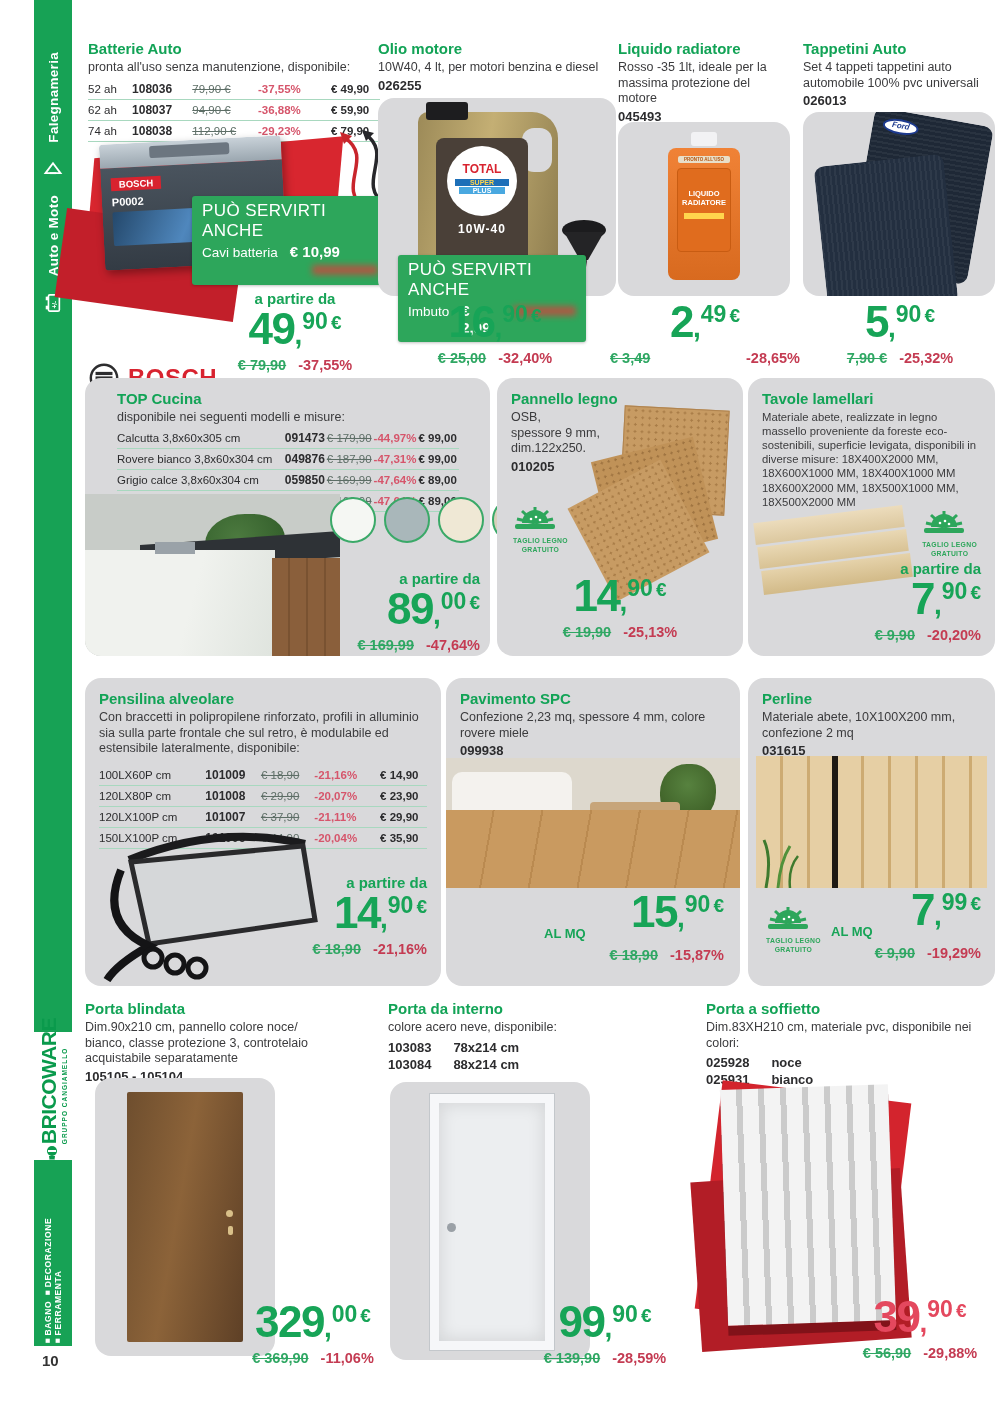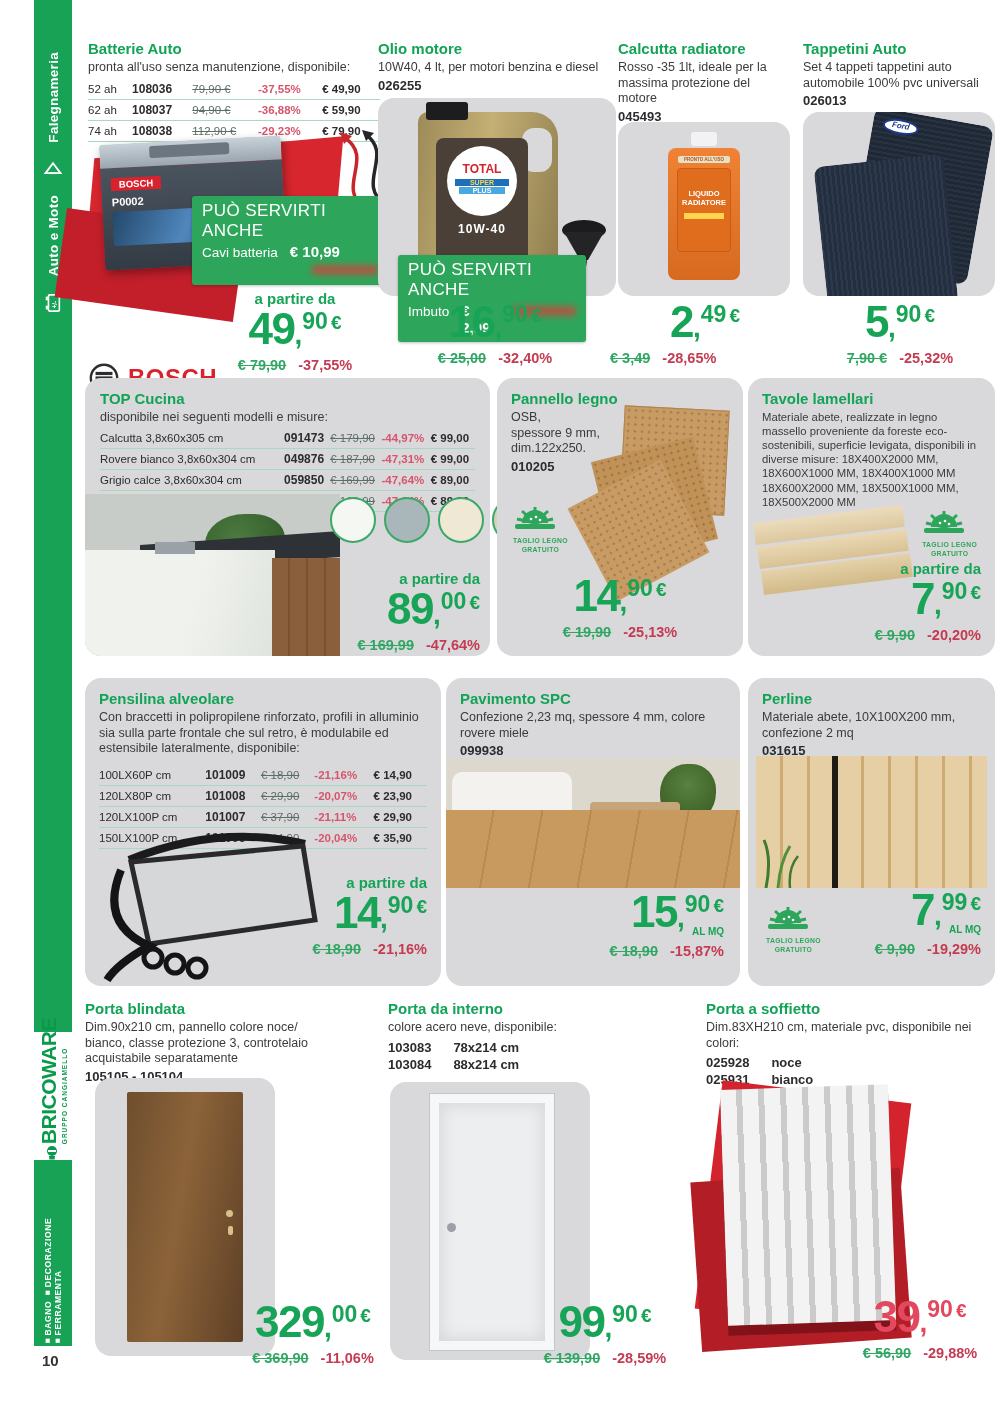--- a/index.html
+++ b/index.html
@@ -14,30 +14,30 @@
   .ttl{font-size:15px;font-weight:700;color:var(--green);margin-bottom:3px}
   .txt{font-size:12.5px;color:var(--body);line-height:1.25}
   .code{font-size:13px;font-weight:700;color:var(--ink);margin-top:2px}
   .card{background:var(--card);border-radius:16px}
   
   table.pt{border-collapse:collapse;font-size:11.5px;color:var(--ink);white-space:nowrap}
   table.pt td{border-bottom:1px solid var(--line);padding:3px 2px 3px 0}
   td.c{font-weight:700;font-size:12px}
   td.o{color:#5d6e66;text-decoration:line-through}
   td.p{color:var(--pink);font-weight:700}
-  td.n{font-weight:600;text-align:left}
+  td.n{font-weight:600;text-align:center}
   
   .from{font-size:15px;font-weight:700;color:var(--pgreen)}
   .pr{color:var(--pgreen);font-weight:800;line-height:1;white-space:nowrap}
   .pr .i{font-size:44px;letter-spacing:-1.5px}
   .pr .cm{font-size:28px}
   .pr .d{font-size:23px;position:relative;top:-15px}
   .pr .e{font-size:19px;position:relative;top:-15px;margin-left:3px}
   .pr.red{color:var(--pricered)}
-  .unit{font-size:10px;font-weight:700;color:var(--pgreen);text-align:right;margin-top:-8px}
+  .unit{font-size:13px;font-weight:700;color:var(--pgreen);text-align:left;margin-top:-8px}
   .op{display:flex;gap:12px;font-size:14.5px;font-weight:700;margin-top:6px}
   .op .o{color:#2fa763;text-decoration:line-through}
   .op .p{color:var(--red)}
   
   .xsell{position:absolute;background:var(--badge);color:#fff;border-radius:3px;padding:5px 10px 6px;box-shadow:0 1px 3px rgba(0,0,0,.25)}
   .xsell .t{font-size:17px;letter-spacing:.4px;font-weight:400}
   .xsell .r{display:flex;gap:12px;align-items:baseline;font-size:13.5px;margin-top:2px}
   .xsell .bp{font-weight:800;font-size:15px}
   .redblur{display:inline-block;width:66px;height:10px;background:#e03a3a;filter:blur(3px);opacity:.7;border-radius:2px}
   
@@ -204,40 +204,40 @@
   </div>
   <div class="abs" style="left:400px;top:300px;width:190px;text-align:center">
     <div class="pr"><span class="i">16</span><span class="cm">,</span><span class="d">90</span><span class="e">€</span></div>
     <div class="op" style="justify-content:center">
         <span class="o">€ 25,00</span>
         <span class="p">-32,40%</span>
       </div>
   </div>
 
   <div class="abs" style="left:618px;top:40px;width:172px">
-    <div class="ttl">Calcutta radiatore</div>
+    <div class="ttl">Liquido radiatore</div>
     <div class="txt">Rosso -35 1lt, ideale per la massima protezione del motore</div>
     <div class="code">045493</div>
   </div>
   <div class="card abs" style="left:618px;top:122px;width:172px;height:174px">
     <div class="abs" style="left:50px;top:10px;width:72px;height:150px">
       <div style="width:26px;height:14px;background:#f2f2f4;border-radius:3px;margin:0 auto"></div>
       <div style="width:72px;height:132px;background:linear-gradient(#f08236,#d86a1f);border-radius:8px;margin-top:2px;padding-top:8px;text-align:center">
         <div style="background:#e8dfc9;color:#b35410;font-weight:800;font-size:4.5px;width:52px;margin:0 auto;border-radius:2px;padding:1px 0">PRONTO ALL'USO</div>
         <div style="width:54px;height:84px;background:#e06c1e;border:1px solid #c85c12;border-radius:4px;margin:5px auto 0;padding-top:20px">
           <div style="color:#fff;font-weight:800;font-size:7.5px">LIQUIDO</div>
           <div style="color:#fff;font-weight:800;font-size:7.5px">RADIATORE</div>
           <div style="background:#ffd54d;height:6px;width:40px;margin:6px auto 0"></div>
         </div>
       </div>
     </div>
   </div>
   <div class="abs" style="left:610px;top:300px;width:190px;text-align:center">
     <div class="pr"><span class="i">2</span><span class="cm">,</span><span class="d">49</span><span class="e">€</span></div>
-    <div class="op" style="justify-content:flex-start">
+    <div class="op" style="justify-content:space-between">
         <span class="o">€ 3,49</span>
         <span class="p">-28,65%</span>
       </div>
   </div>
 
   <div class="abs" style="left:803px;top:40px;width:192px">
     <div class="ttl">Tappetini Auto</div>
     <div class="txt">Set 4 tappeti tappetini auto automobile 100% pvc universali</div>
     <div class="code">026013</div>
   </div>
@@ -248,21 +248,21 @@
     <div class="abs" style="left:18px;top:48px;width:130px;height:150px;background:#232f40 repeating-linear-gradient(90deg,rgba(255,255,255,.05) 0 2px,transparent 2px 5px);border-radius:10px;transform:rotate(-6deg)"></div>
   </div>
   <div class="abs" style="left:805px;top:300px;width:190px;text-align:center">
     <div class="pr"><span class="i">5</span><span class="cm">,</span><span class="d">90</span><span class="e">€</span></div>
     <div class="op" style="justify-content:center">
         <span class="o">7,90 €</span>
         <span class="p">-25,32%</span>
       </div>
   </div>
 
-  <div class="card abs" style="left:85px;top:378px;width:405px;height:278px;padding:12px 15px">
+  <div class="card abs" style="left:85px;top:378px;width:405px;height:278px;padding:12px 32px">
     <div class="ttl">TOP Cucina</div>
     <div class="txt">disponibile nei seguenti modelli e misure:</div>
     <table class="pt" style="width:100%;margin-top:2px">
       <tbody>
           <tr>
             <td>Calcutta 3,8x60x305 cm</td>
             <td class="c">091473</td>
             <td class="o">€ 179,90</td>
             <td class="p">-44,97%</td>
             <td class="n">€ 99,00</td>

